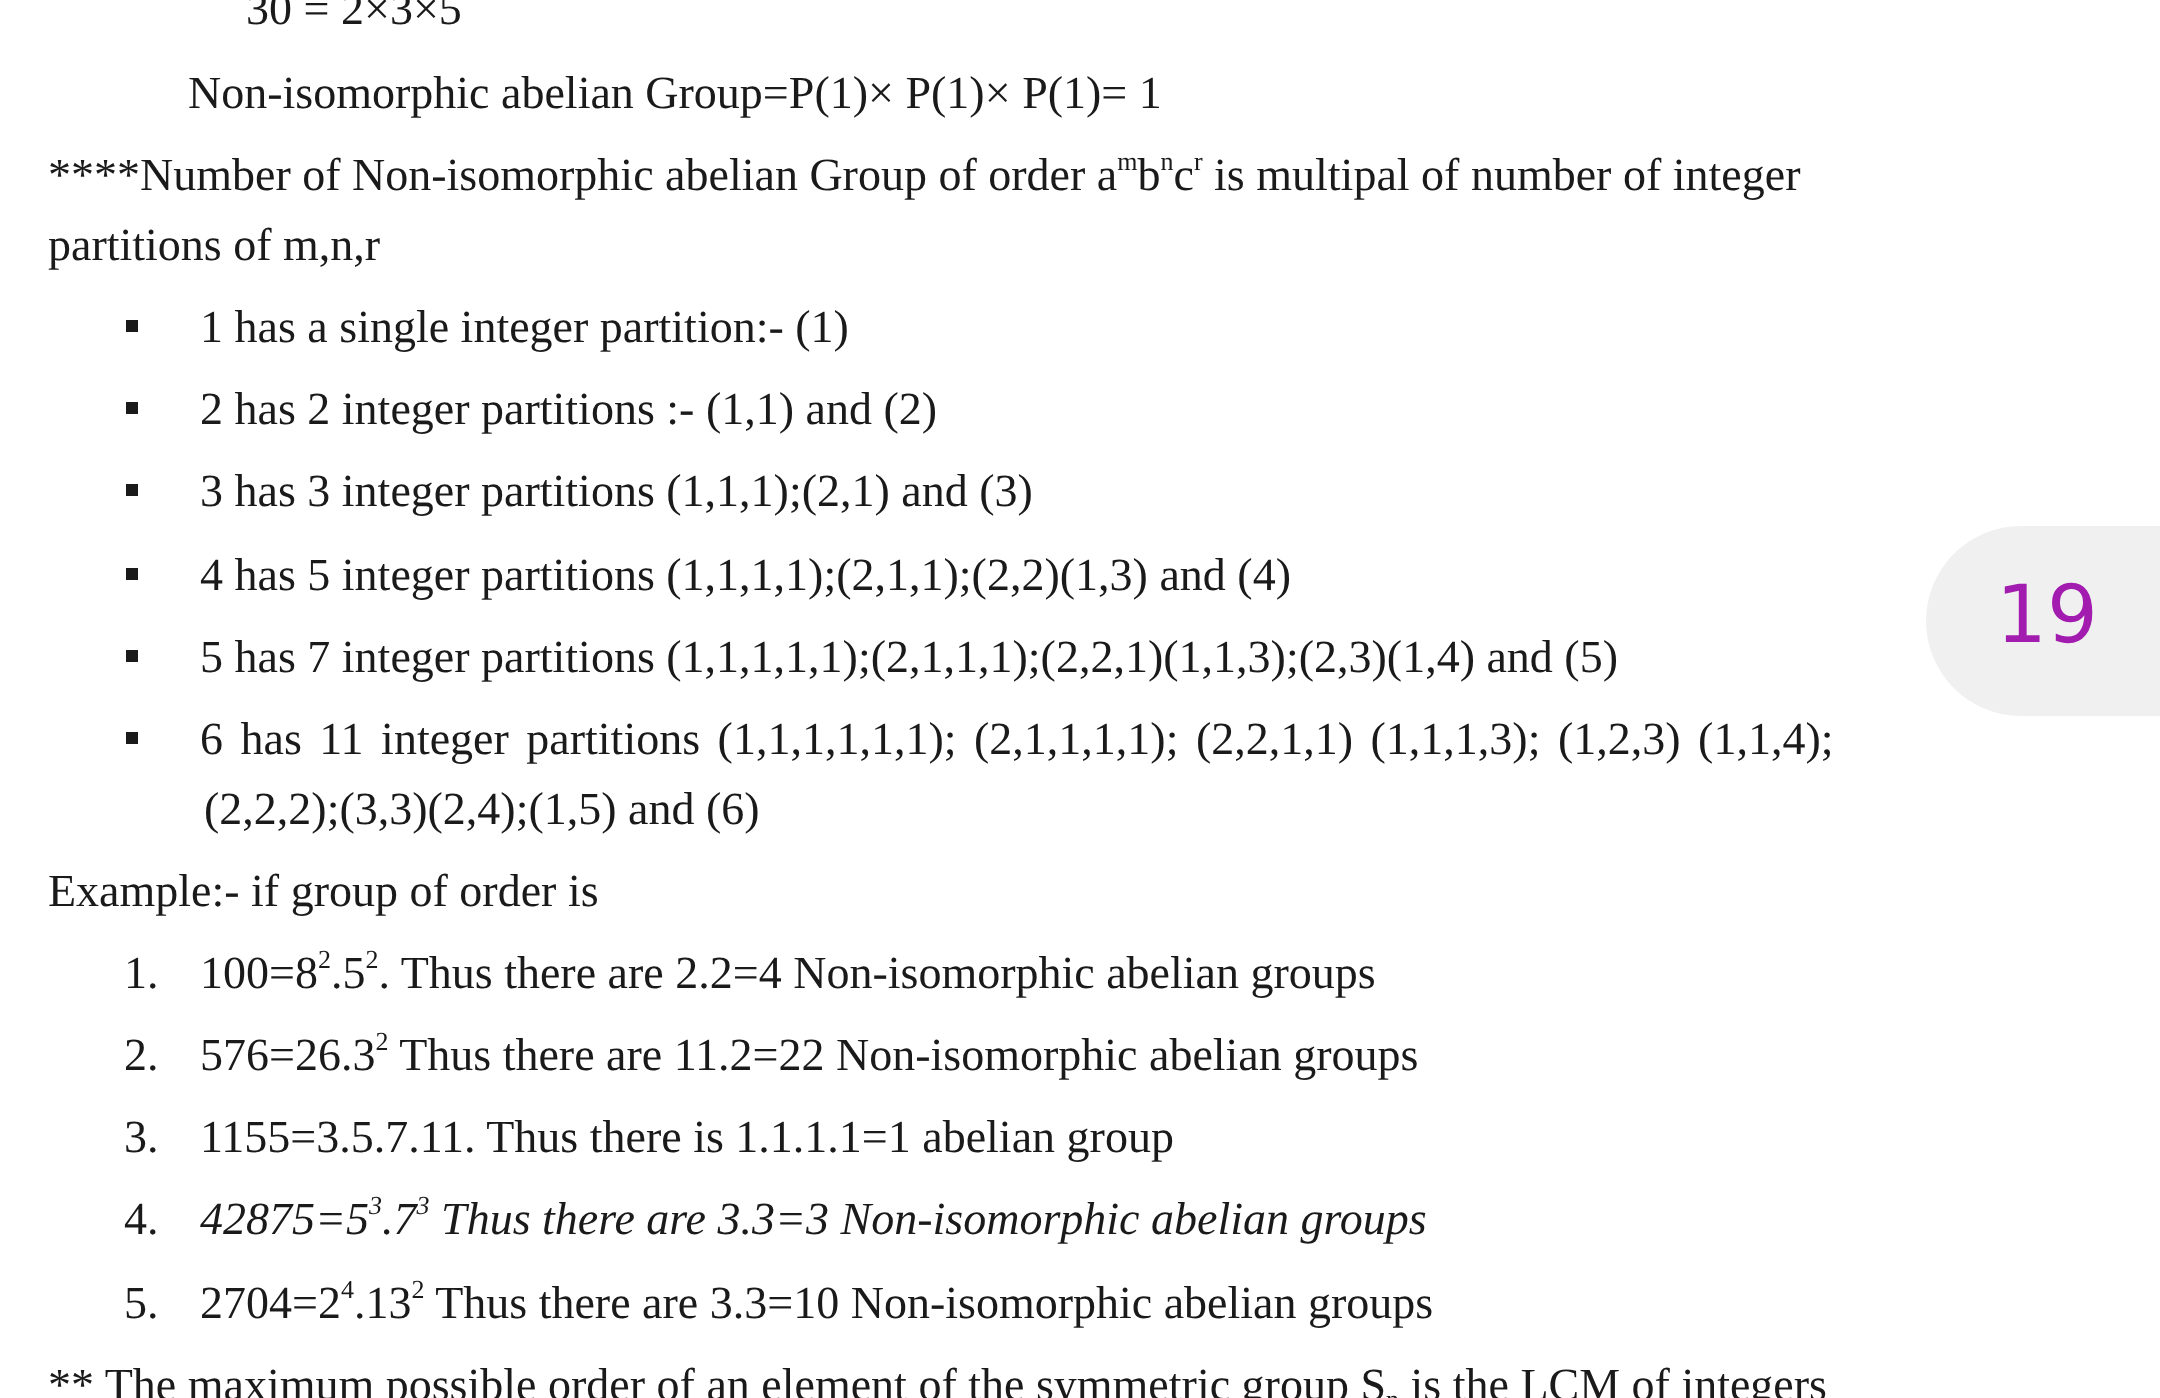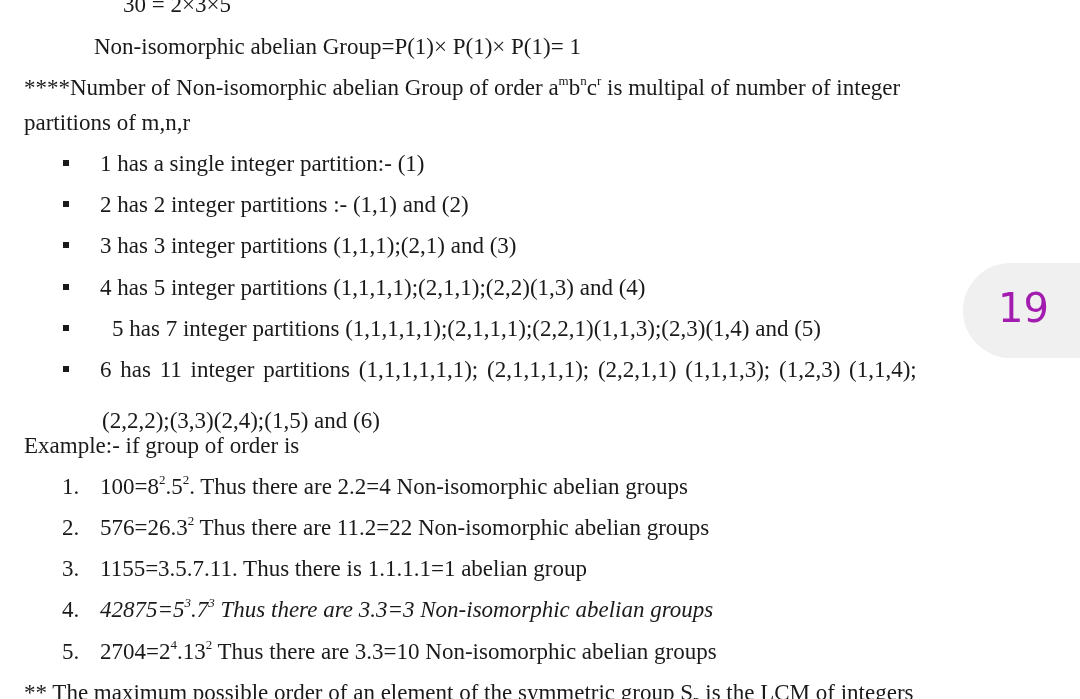--- a/index.html
+++ b/index.html
@@ -95,26 +95,26 @@
   <div>
     <div class="bullet-sq" style="left:63px; top:242px;"></div>
     <div class="line" style="left:100px; top:234px;text-align:right;">3 has 3 integer partitions (1,1,1);(2,1) and (3)</div>
   </div>
   <div>
     <div class="bullet-sq" style="left:63px; top:284px;"></div>
     <div class="line" style="left:100px; top:276px;">4 has 5 integer partitions (1,1,1,1);(2,1,1);(2,2)(1,3) and (4)</div>
   </div>
   <div>
     <div class="bullet-sq" style="left:63px; top:325px;"></div>
-    <div class="line" style="left:100px; top:317px;margin-left:12px;">5 has 7 integer partitions (1,1,1,1,1);(2,1,1,1);(2,2,1)(1,1,3);(2,3)(1,4) and (5)</div>
+    <div class="line" style="left:100px; top:317px;">5 has 7 integer partitions (1,1,1,1,1);(2,1,1,1);(2,2,1)(1,1,3);(2,3)(1,4) and (5)</div>
   </div>
   <div>
     <div class="bullet-sq" style="left:63px; top:366px;"></div>
     <div class="line" style="left:100px; top:358px; word-spacing:3px;">6 has 11 integer partitions (1,1,1,1,1,1); (2,1,1,1,1); (2,2,1,1) (1,1,1,3); (1,2,3) (1,1,4);</div>
-    <div class="line" style="left:102px; top:393px;margin-top:16px;">(2,2,2);(3,3)(2,4);(1,5) and (6)</div>
+    <div class="line" style="left:102px; top:393px;">(2,2,2);(3,3)(2,4);(1,5) and (6)</div>
   </div>
 </div>
 
 <div class="line" style="left:24px; top:434px;">Example:- if group of order is</div>
 
 <div>
   <div>
     <div class="num" style="left:62px; top:475px;">1.</div>
     <div class="line" style="left:100px; top:475px;"><span>100=8</span><sup>2</sup><span>.5</span><sup>2</sup><span>. Thus there are 2.2=4 Non-isomorphic abelian groups</span></div>
   </div>

